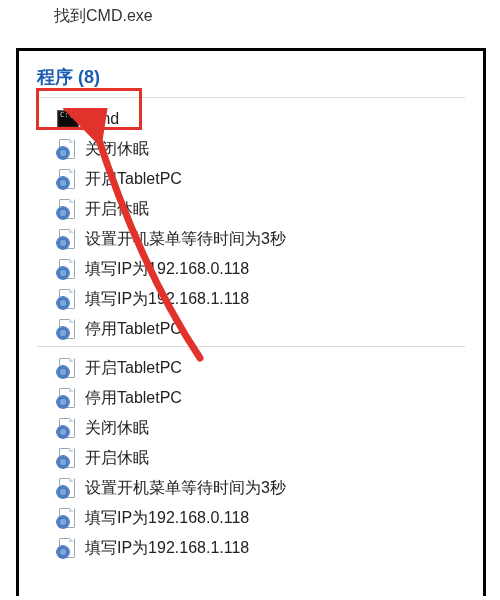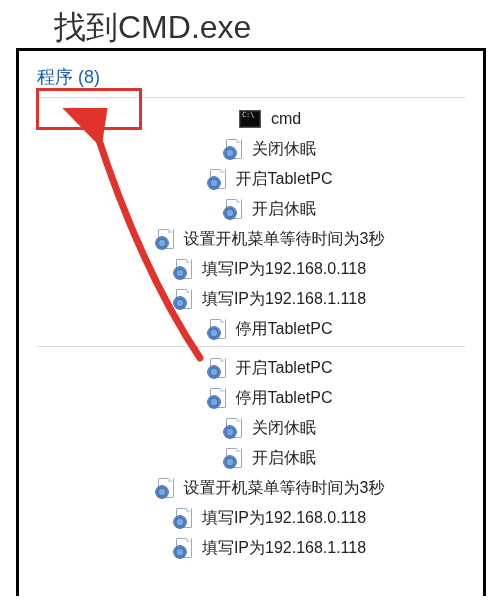--- a/index.html
+++ b/index.html
@@ -5,55 +5,55 @@
   body {
     margin: 0;
     padding: 0;
     font-family: "Microsoft YaHei", "Segoe UI", Tahoma, sans-serif;
     background: #fff;
     width: 500px;
     height: 600px;
     overflow: hidden;
   }
   .caption {
-    font-size: 32px;
+    font-size: 16px;
     color: #333;
     padding: 6px 0 10px 54px;
   }
   .window-frame {
     position: absolute;
     left: 16px;
     top: 48px;
     width: 470px;
     height: 548px;
     border: 3px solid #000;
     border-bottom: none;
     background: #fff;
     box-sizing: border-box;
     padding-top: 6px;
   }
   .section-header {
     color: #1b5fb3;
     font-size: 18px;
     padding: 8px 0 6px 18px;
+    font-weight: bold;
   }
   .divider {
     border: none;
     border-top: 1px solid #d9d9d9;
     margin: 2px 18px 6px 18px;
   }
   .item {
     display: flex;
     align-items: center;
     padding: 4px 0 4px 38px;
     font-size: 16px;
     color: #222;
     line-height: 22px;
     cursor: default;
-    justify-content: center;
   }
   .item .label {
     margin-left: 10px;
   }
   .highlight-box {
     position: absolute;
     border: 3px solid #e1332c;
     pointer-events: none;
   }
   .arrow-svg {

